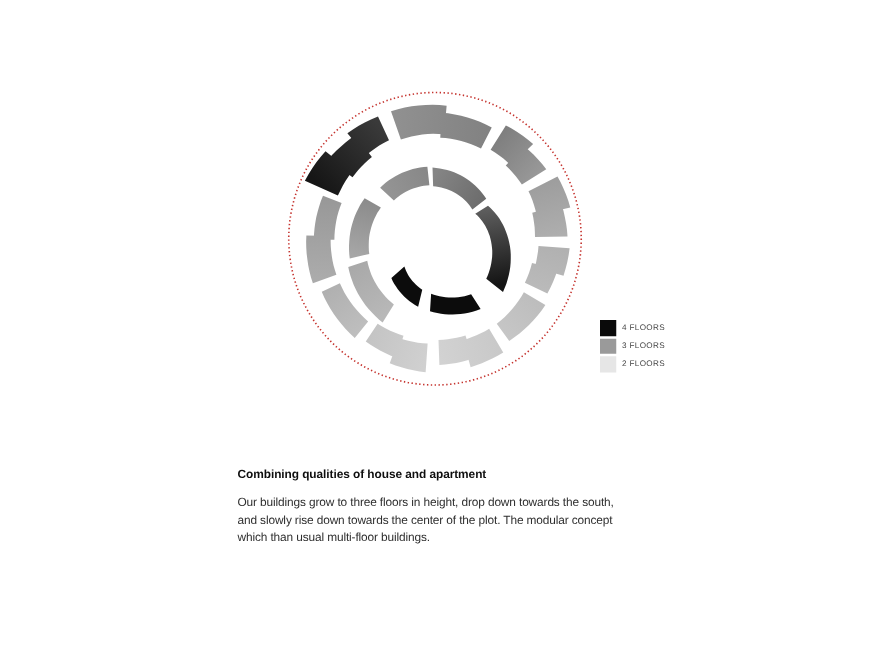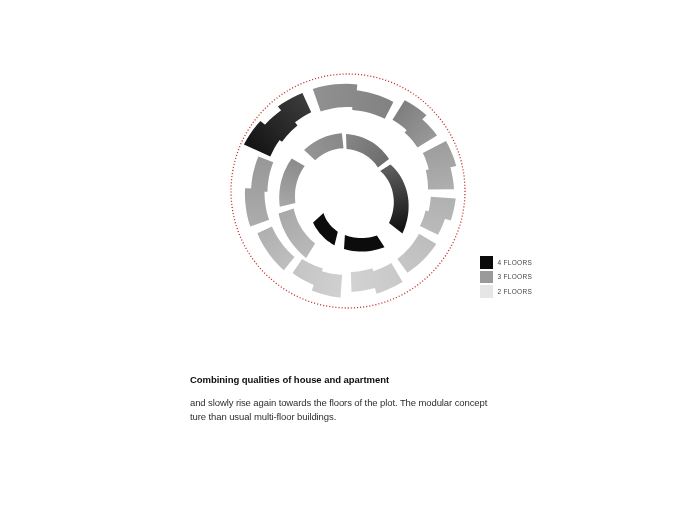--- a/index.html
+++ b/index.html
@@ -134,18 +134,19 @@
     </div>
     <div class="legend-row">
       <span class="legend-swatch" style="background-color: rgb(230, 230, 230);"></span>
       <span class="legend-label">2 FLOORS</span>
     </div>
   </div>
 
   <div id="caption">
     <div id="caption-heading">Combining qualities of house and apartment</div>
     <div id="caption-body">
-      <div class="body-line">and slowly rise again towards the floors of the plot. The modular concept</div>
-      <div class="body-line">ture than usual multi-floor buildings.</div>
+      <div class="body-line">Our buildings grow to three floors in height, drop down towards the south,</div>
+      <div class="body-line">and slowly rise down towards the center of the plot. The modular concept</div>
+      <div class="body-line">which than usual multi-floor buildings.</div>
     </div>
   </div>
 
 </div>
 
 </body></html>

